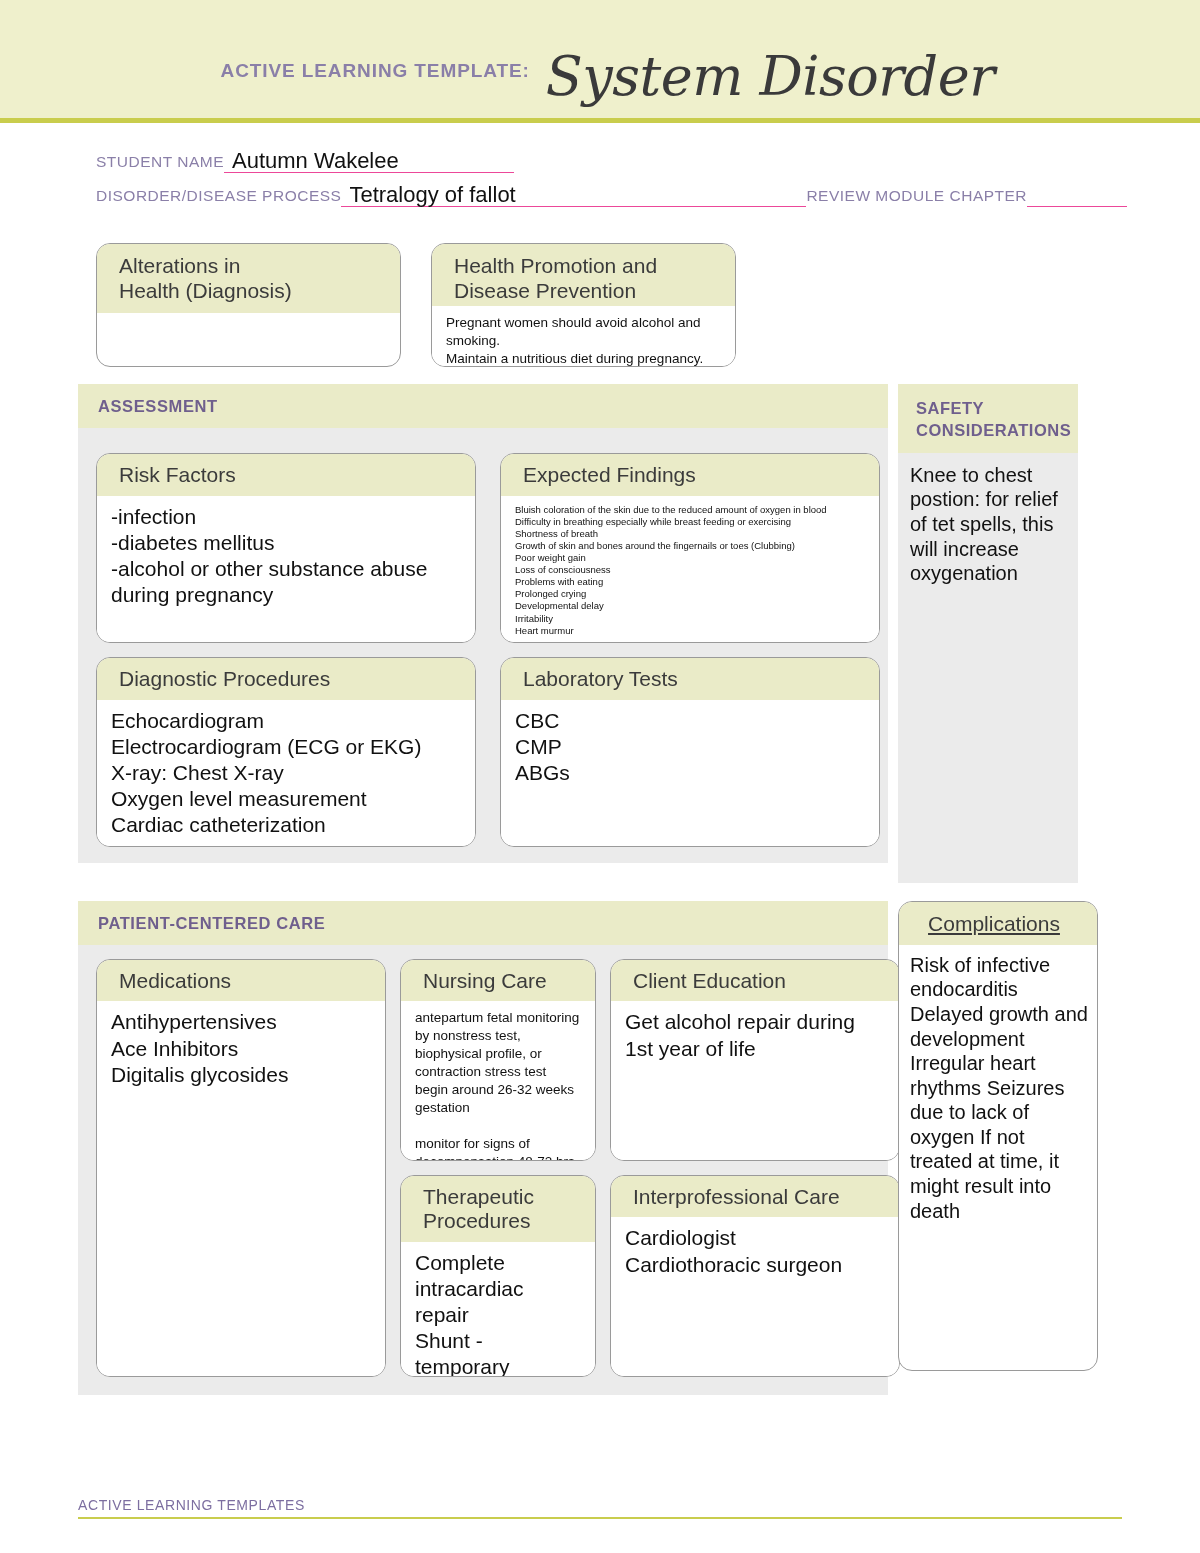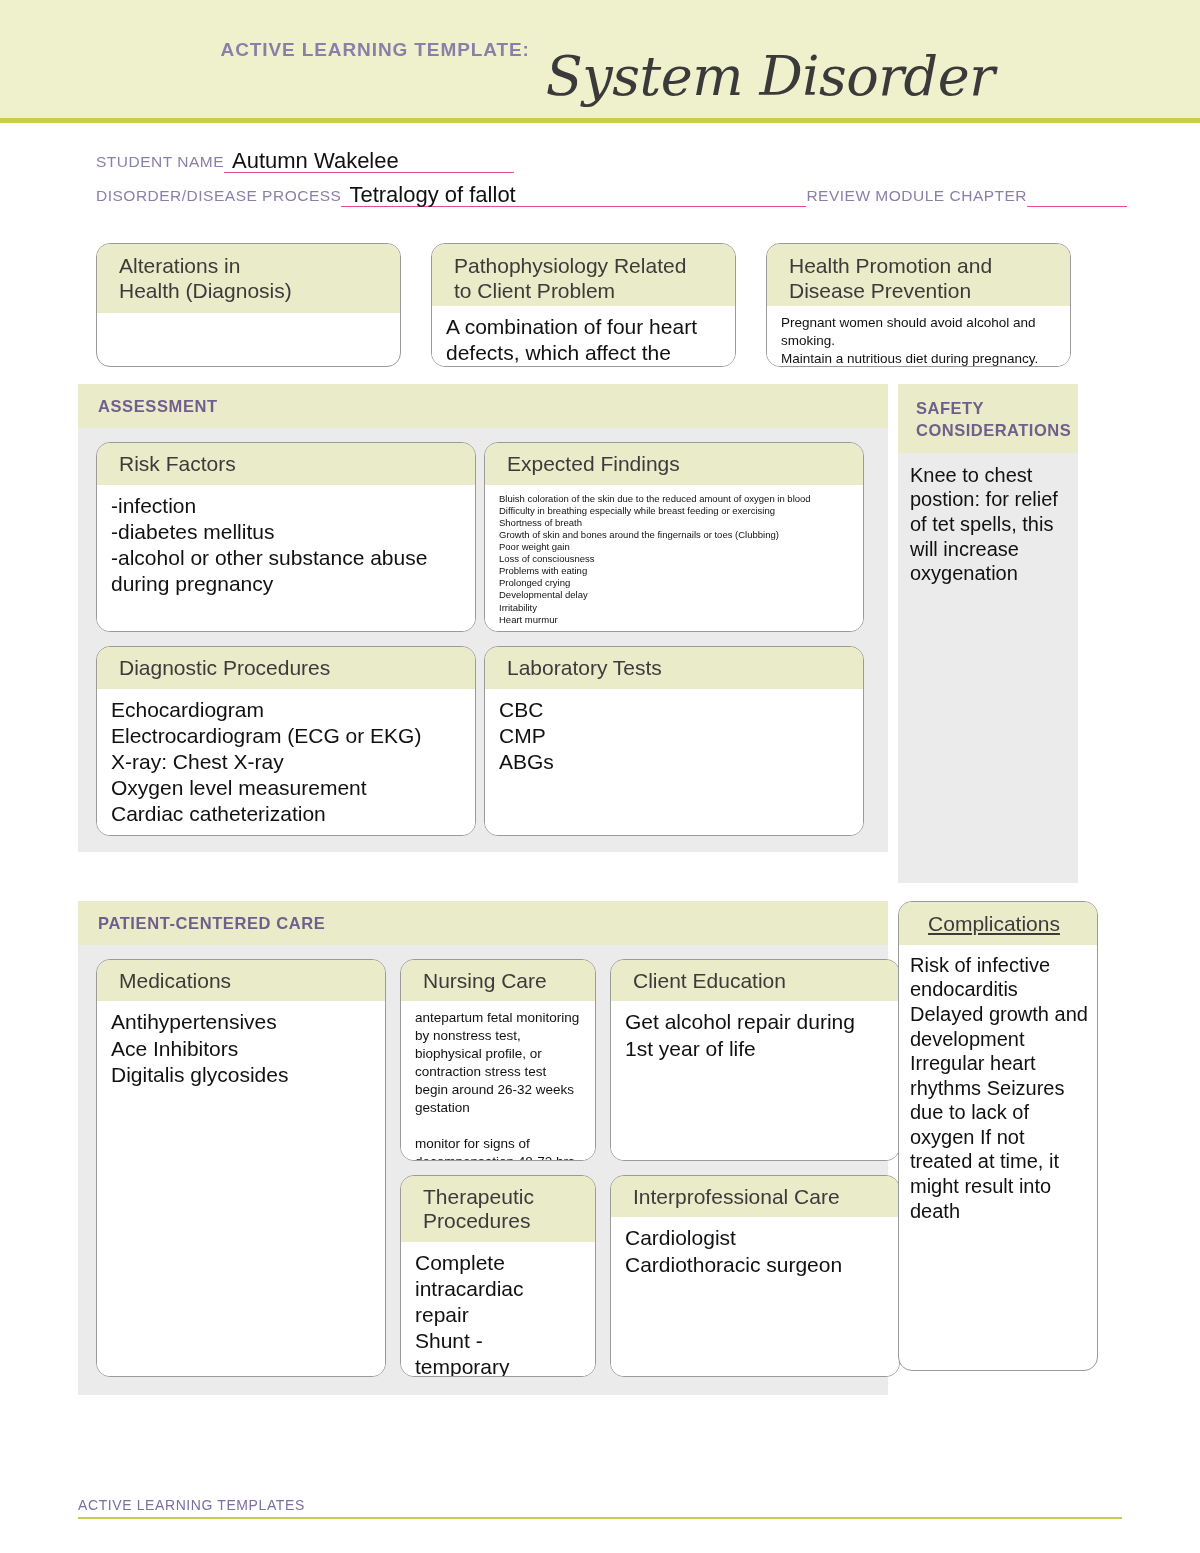--- a/index.html
+++ b/index.html
@@ -17,21 +17,21 @@
   
   .header {
     height: 118px;
     background: #eff0cc;
     position: relative;
   }
   .header-inner {
     position: absolute;
     left: 0; right: 1px; bottom: 10px;
     display: flex;
-    align-items: flex-start;
+    align-items: center;
     justify-content: center;
     margin-left: 16px;
   }
   .alt-label {
     font-size: 19px;
     letter-spacing: 0.9px;
     color: #8a7fa8;
     font-weight: 600;
     position: relative;
     top: -6px;
@@ -131,21 +131,22 @@
     font-weight: bold;
     font-size: 16.5px;
     letter-spacing: 0.6px;
     padding: 13px 0 12px 20px;
   }
   .assessment-panel { width: 810px; }
   .assessment-grid {
     padding: 14px 16px 16px 18px;
     display: grid;
     grid-template-columns: 380px 380px;
-    gap: 14px 8px;
+    gap: 14px 24px;
+    margin-top: 11px;
   }
   .assessment-grid .card { height: 190px; }
   .assessment-grid .card-head { padding-top: 9px; padding-bottom: 8px; }
 
   .safety-col {
     width: 180px;
     margin-left: 10px;
     background: #ebebeb;
   }
   .safety-head {
@@ -261,25 +262,20 @@
   </div>
 </div>
 
 <div class="top-row">
 
   <div class="card">
     <div class="card-head nowrap-pre">Alterations in
 Health (Diagnosis)</div>
   </div>
 
-  <div class="card">
-    <div class="card-head nowrap-pre">Pathophysiology Related
-to Client Problem</div>
-    <div class="card-body body-lg nowrap-pre">A combination of four heart defects, which affect the structure of the heart.</div>
-  </div>
 
   <div class="card">
     <div class="card-head nowrap-pre">Health Promotion and
 Disease Prevention</div>
     <div class="card-body body-sm nowrap-pre">Pregnant women should avoid alcohol and smoking.
 Maintain a nutritious diet during pregnancy.</div>
   </div>
 
 </div>
 

